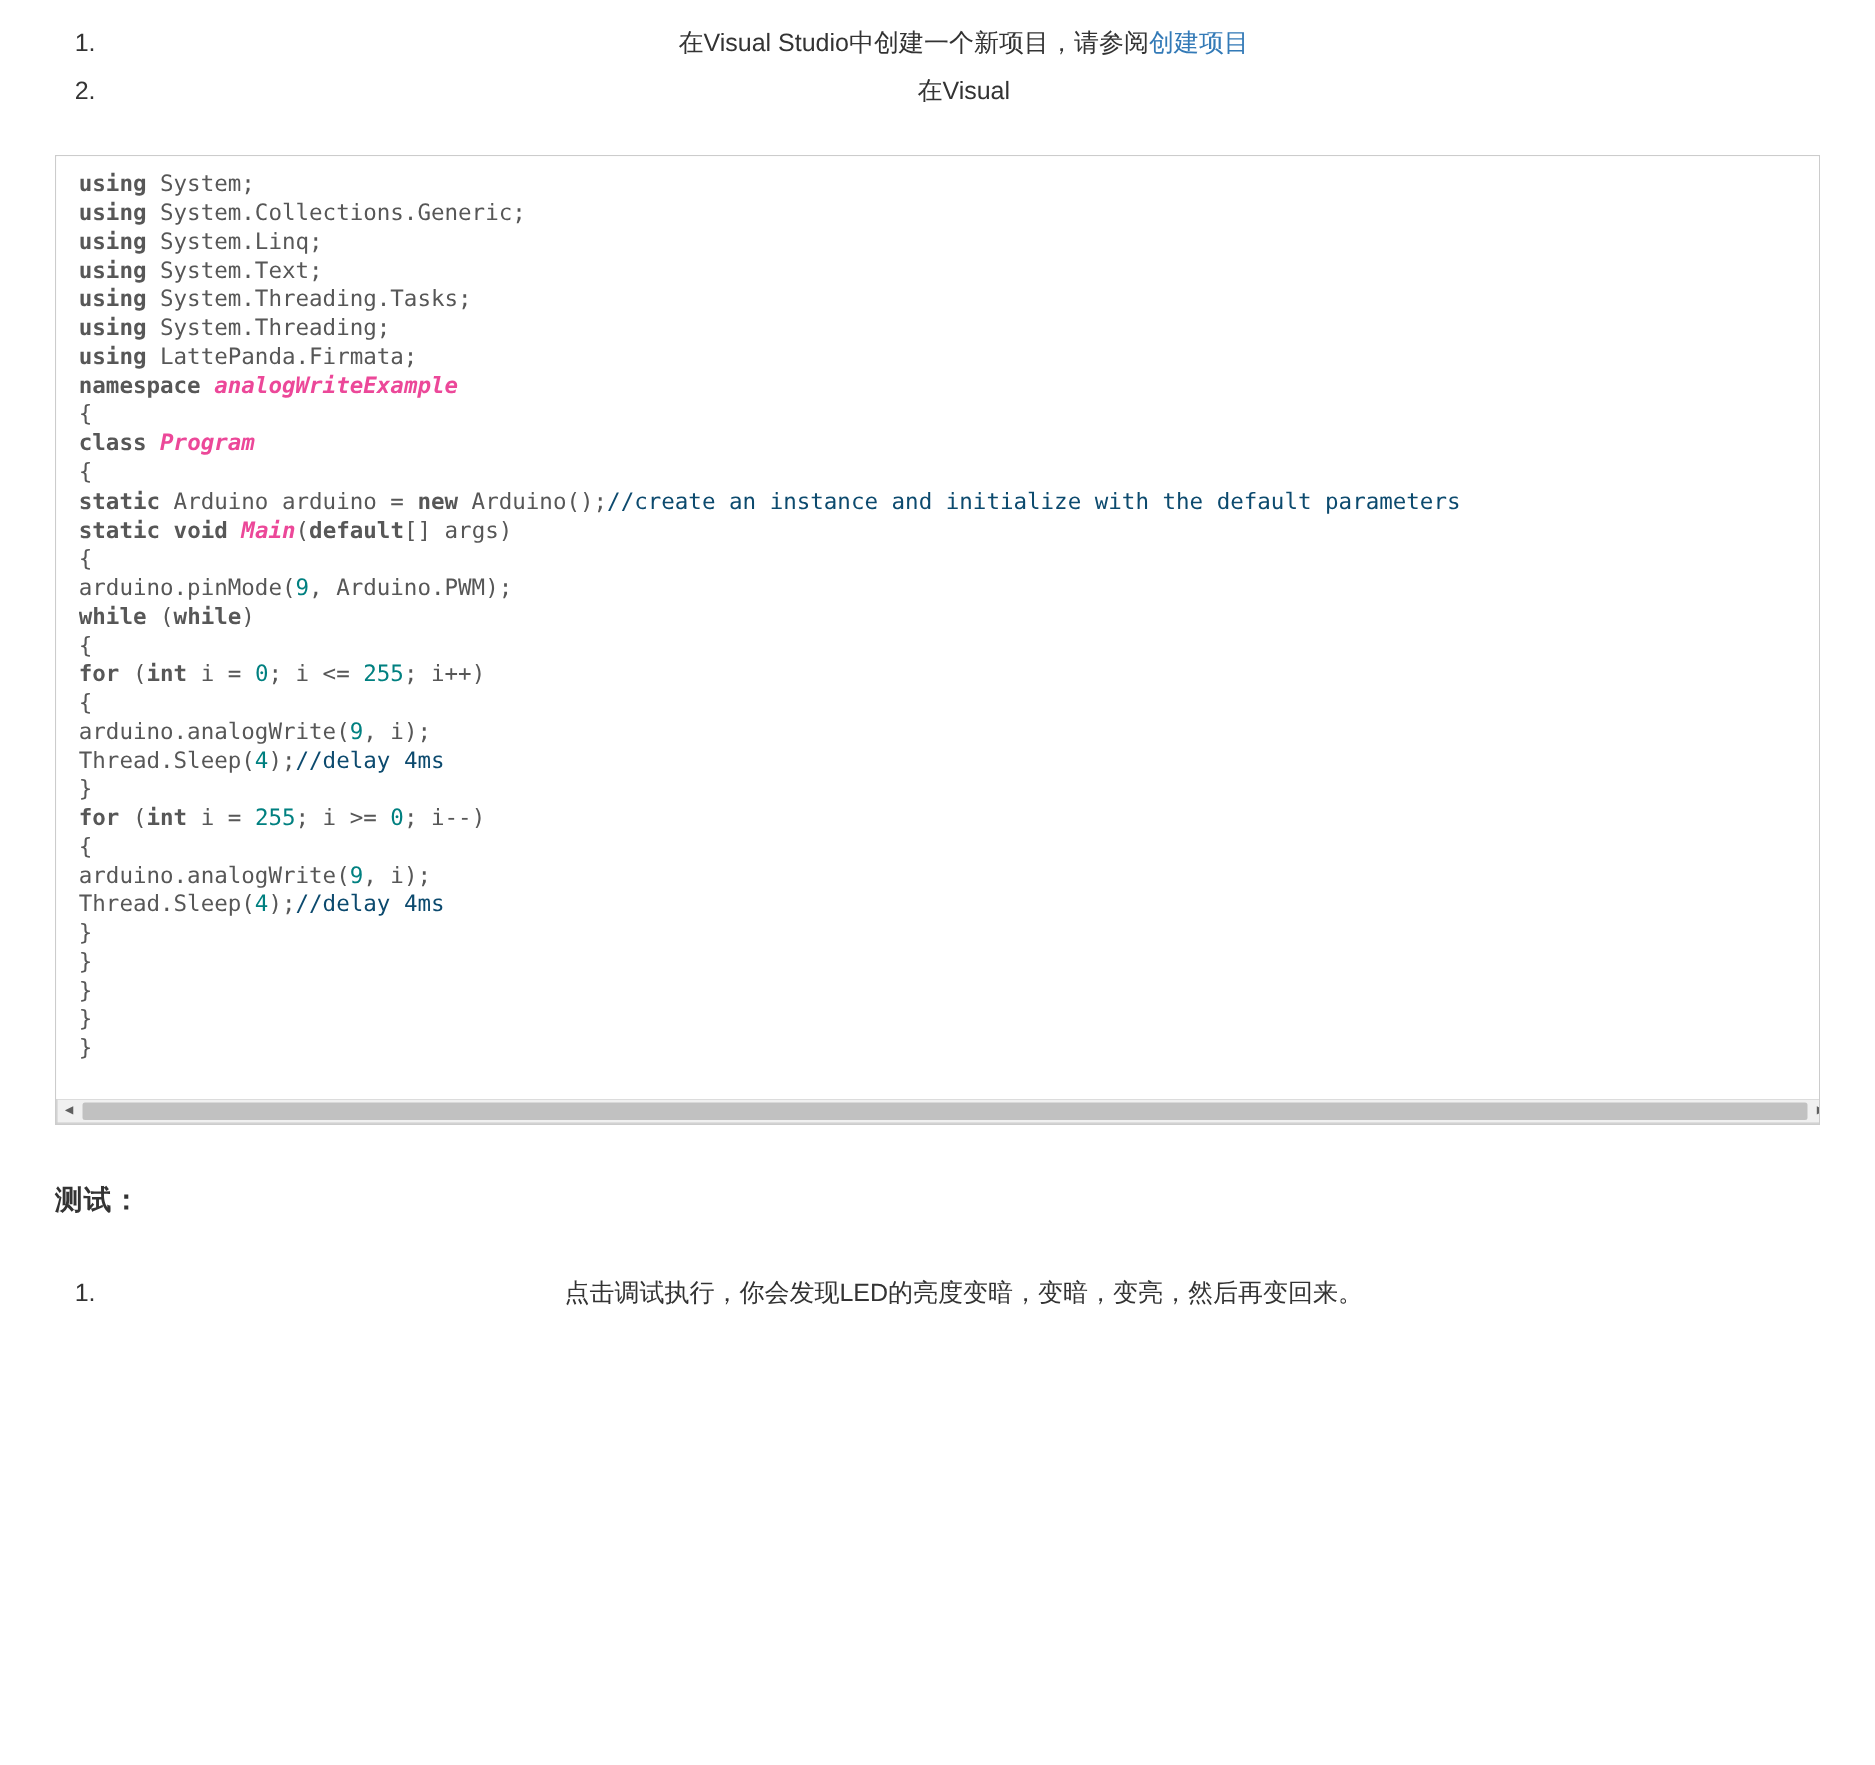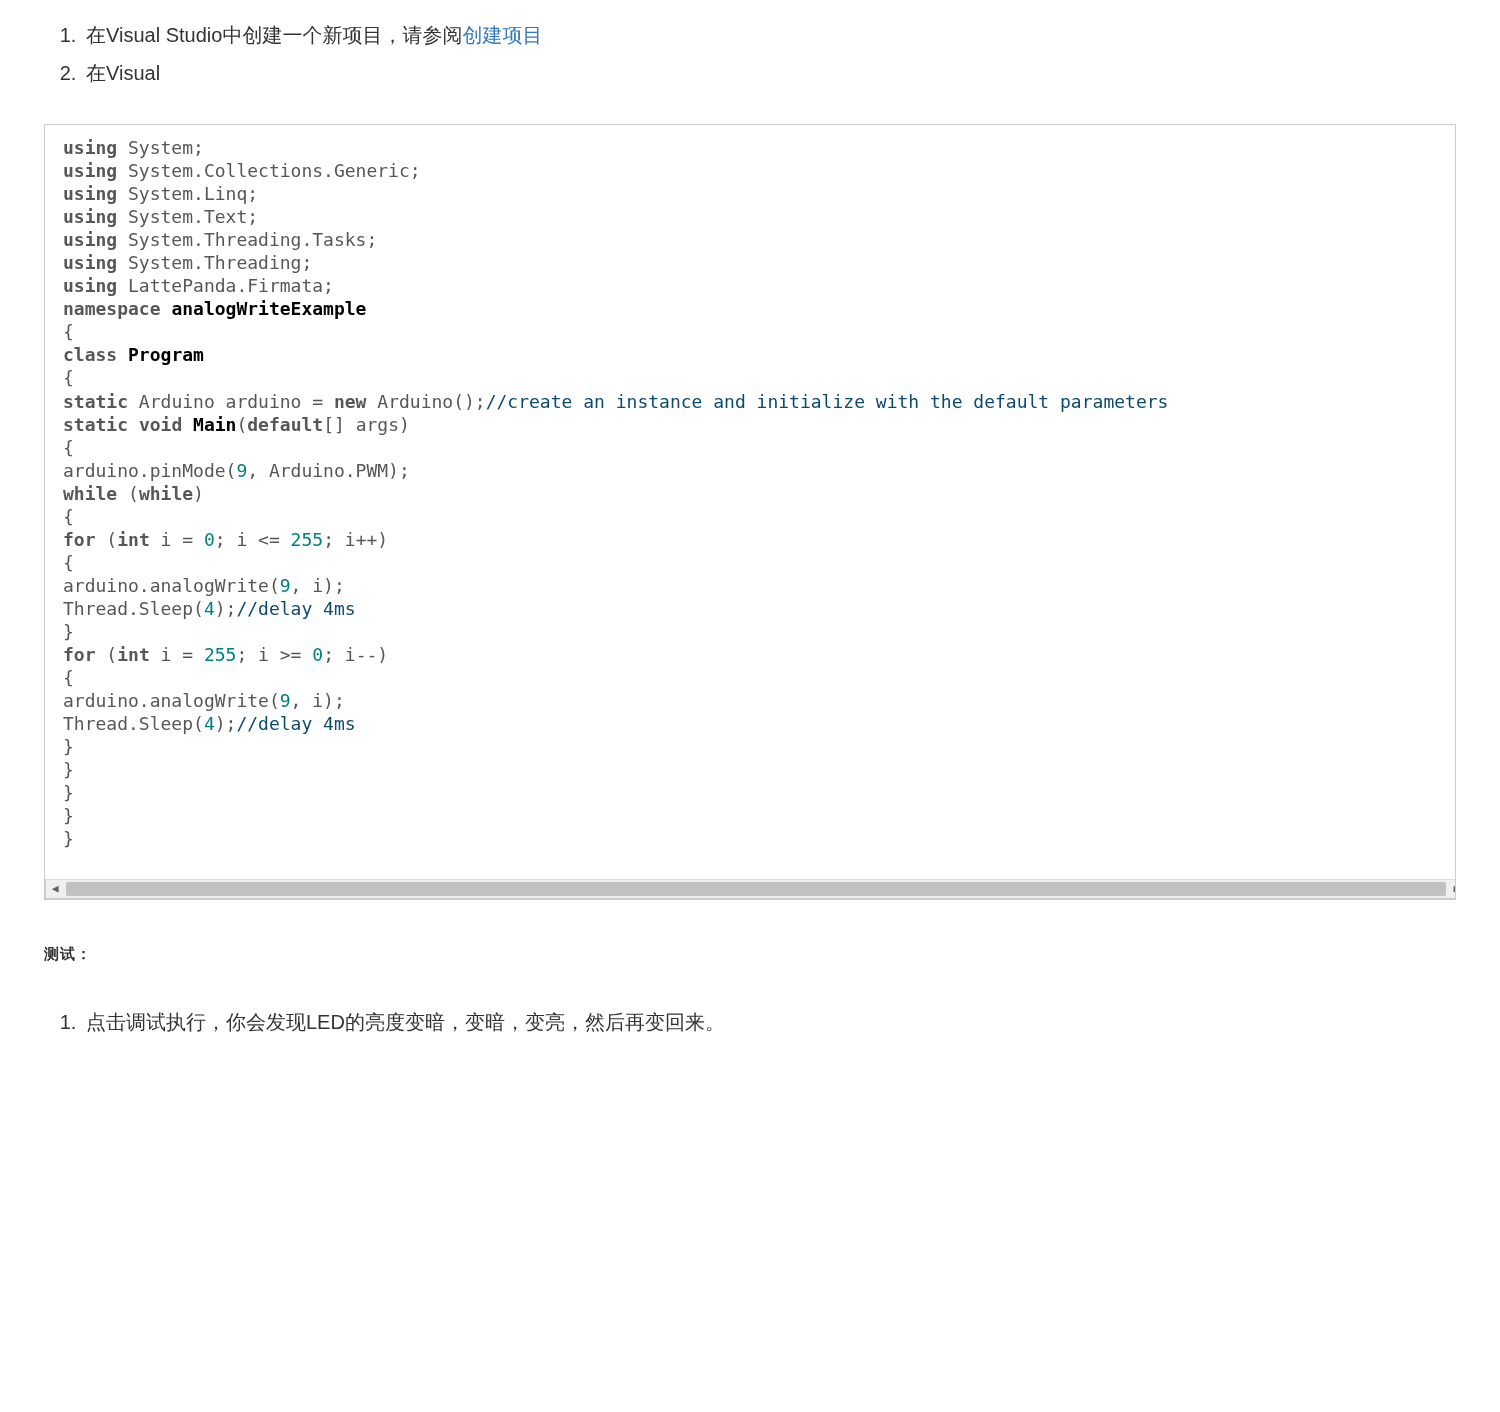--- a/index.html
+++ b/index.html
@@ -12,20 +12,21 @@
       background: #ffffff;
       color: #333333;
       font-size: 20px;
       line-height: 1.8;
       padding: 16px 44px 320px 44px;
     }
     ol {
       list-style-position: outside;
       padding-left: 38px;
       margin-bottom: 32px;
+      text-align: center;
     }
     ol li {
       color: #333333;
       font-size: 20px;
       line-height: 1.9;
       padding-left: 4px;
     }
     .link {
       color: #337ab7;
       text-decoration: none;
@@ -36,21 +37,21 @@
       padding: 12px 6px 2px 18px;
       margin: 0 0 0 0;
       overflow-x: auto;
       font-family: Consolas, "Courier New", monospace;
       font-size: 18px;
       line-height: 1.17;
       white-space: pre;
       color: #575757;
     }
     .code-block .tok-kw { color: #575757; font-weight: bold; }
-    .code-block .tok-name { color: #000000; font-weight: bold; }
+    .code-block .tok-name { color: #ec4899; font-weight: bold; font-style: italic; }
     .code-block .tok-num { color: #008080; }
     .code-block .tok-bool { color: #575757; font-weight: bold; }
     .code-block .tok-cmt { color: #0c4a6e; }
     .scrollbar-track {
       background: #f0f0f0;
       height: 20px;
       border: 1px solid #cccccc;
       border-top: 1px solid #dcdcdc;
       margin-top: 28px;
       position: relative;
@@ -71,21 +72,21 @@
       background: #c1c1c1;
       border-radius: 2px;
     }
     .scrollbar-arrow {
       font-size: 11px;
       color: #606060;
       z-index: 2;
       padding: 0 4px;
     }
     h3.test-heading {
-      font-size: 15px;
+      font-size: 22px;
       font-weight: bold;
       color: #333333;
       margin-top: 40px;
       margin-bottom: 36px;
       letter-spacing: 1px;
     }
   </style>
 </head>
 <body>
 

